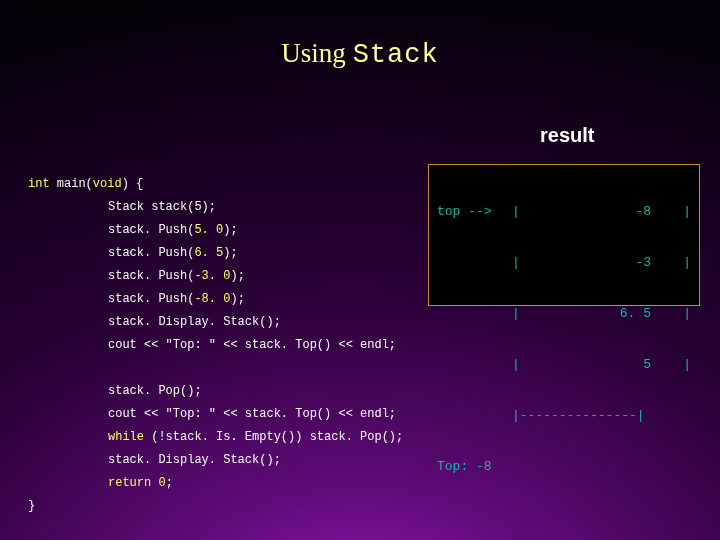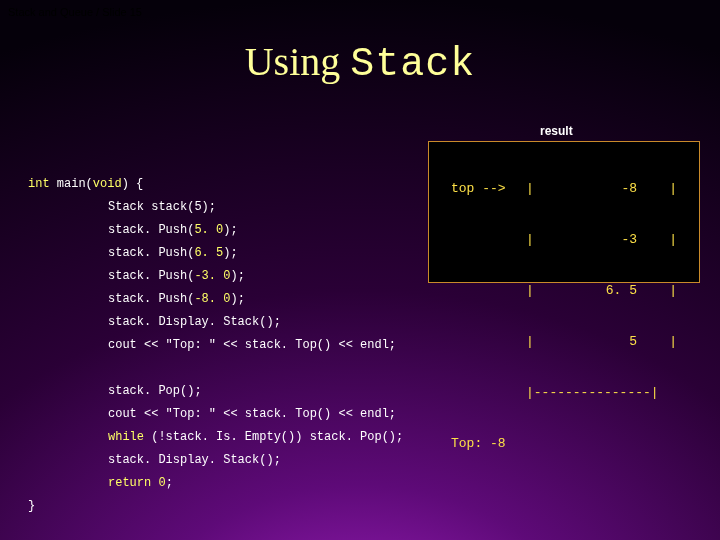--- a/index.html
+++ b/index.html
@@ -24,48 +24,48 @@
     font-family: Arial, Helvetica, sans-serif;
     font-size: 11px;
     color: #000;
   }
   .title {
     position: absolute;
     top: 38px;
     left: 0;
     width: 100%;
     text-align: center;
-    font-size: 40px;
+    font-size: 27px;
     color: #ffff99;
   }
   .title .serif { font-family: "Times New Roman", Times, serif; }
   .title .mono { font-family: "Courier New", Courier, monospace; letter-spacing: 1px; }
   .result-label {
     position: absolute;
     top: 124px;
     left: 540px;
     font-family: Arial, Helvetica, sans-serif;
     font-weight: 700;
-    font-size: 12px;
+    font-size: 20px;
     color: #fff;
   }
   .terminal {
     position: absolute;
-    top: 141px;
+    top: 164px;
     left: 428px;
     width: 272px;
     height: 142px;
     background: #000;
     border: 1px solid #c98a2a;
     box-sizing: border-box;
-    padding: 4px 22px;
+    padding: 4px 8px;
     font-family: "Courier New", Courier, monospace;
     font-size: 13px;
     line-height: 17px;
-    color: #fde047;
+    color: #14b8a6;
     white-space: pre;
   }
   .term-row { display: flex; }
   .term-left { width: 75px; text-align: left; }
   .term-bar1 { width: 10px; text-align: left; }
   .term-val  { flex: 1; text-align: right; padding-right: 30px; }
   .term-bar2 { width: 10px; text-align: right; }
   .code {
     position: absolute;
     top: 150px;

